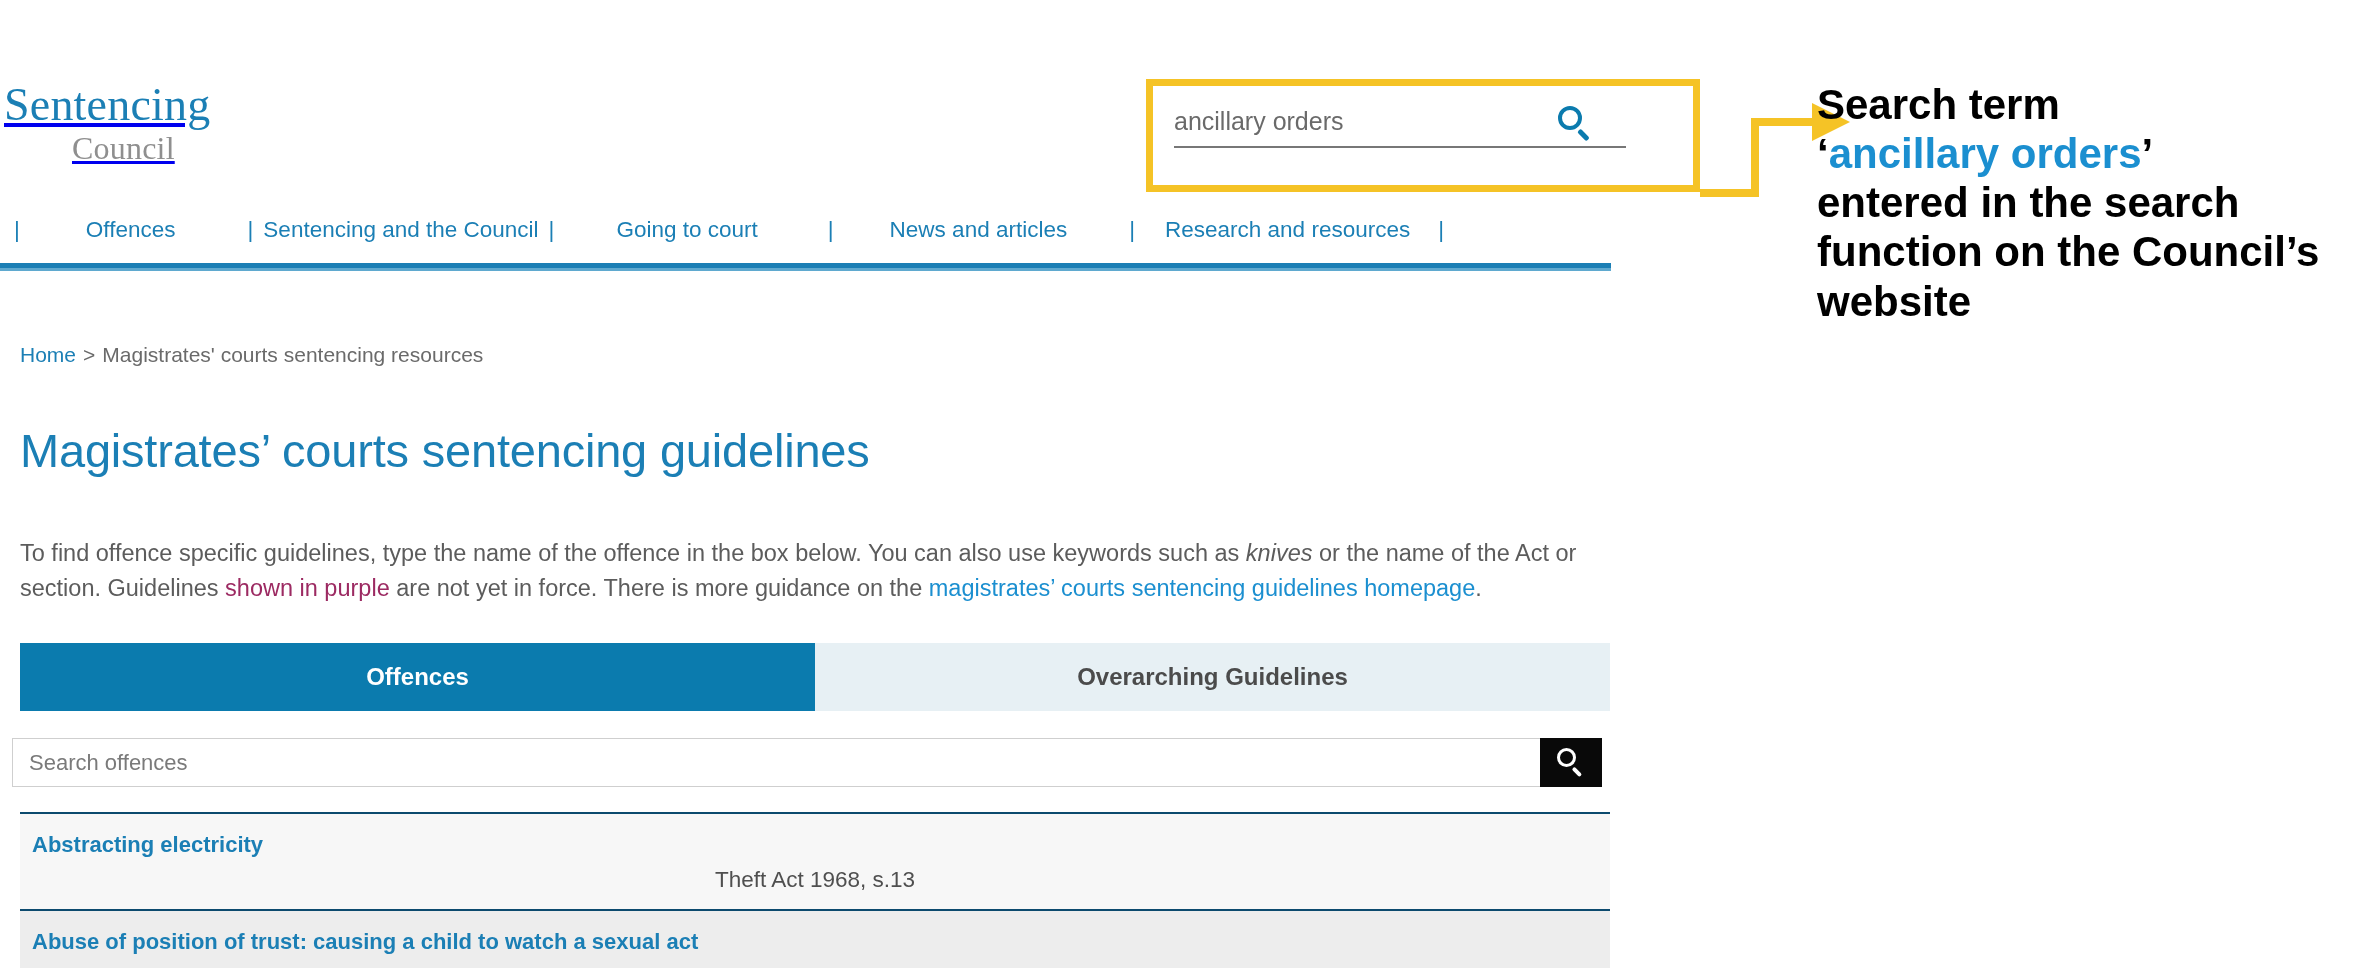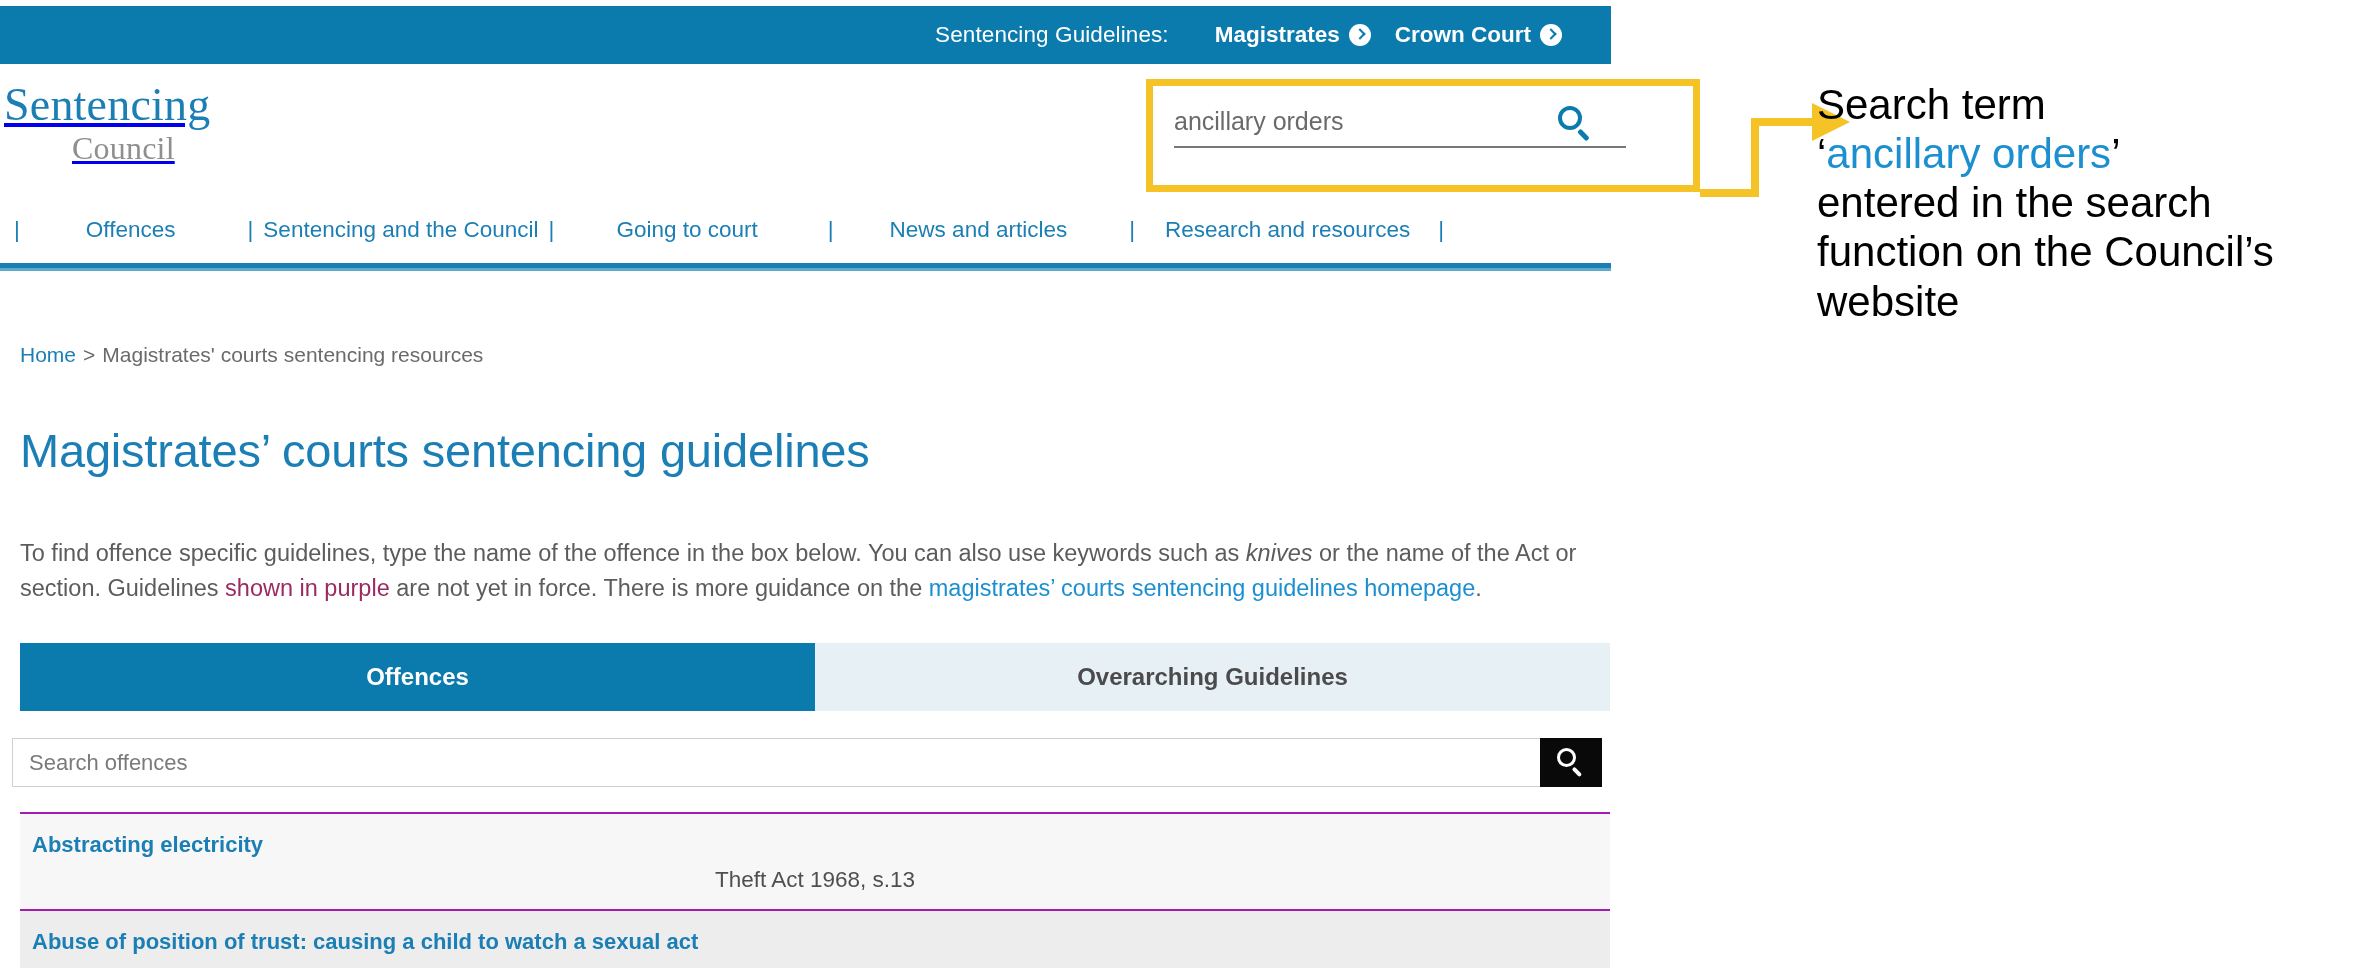--- a/index.html
+++ b/index.html
@@ -145,51 +145,40 @@
     position:absolute; left:1px; top:0; width: 19px; height: 19px;
     border: 3.5px solid #fff; border-radius: 50%;
   }
   .btn-mag .hdl {
     position:absolute; left: 17px; top: 18px; width: 11px; height: 4px;
     background:#fff; transform: rotate(45deg); transform-origin:left center; border-radius:2px;
   }
 
   
   .results { position:absolute; left: 20px; top: 812px; width: 1590px; height: 156px; overflow:hidden; }
-  .res-row { padding: 16px 12px 14px 12px; border-top: 2px solid #a21caf; }
+  .res-row { padding: 16px 12px 14px 12px; border-top: 2px solid #0c4a6e; }
   .res-row.odd { background:#f7f7f7; }
   .res-row.even { background:#ededed; }
   .res-title { font-size: 22px; color:#1b7fb5; font-weight: 600; line-height:1.35; }
   .res-sub { font-size: 22.5px; color:#4f4f4f; margin-top: 5px; line-height:1.35;text-align:center; }
 
   
   .annot {
     position:absolute; left: 1817px; top: 80px; width: 520px;
-    font-size: 42px; font-weight: 400; line-height: 1.17; color:#000000;
+    font-size: 42px; font-weight: 700; line-height: 1.17; color:#000000;
   }
   .annot .hi { color:#1b8fd0; }
 </style>
 </head>
 <body>
 
 <div id="root">
 
   <div class="site">
 
-    <div class="topbar">
-      <span class="tb-label">Sentencing Guidelines:</span>
-      <a class="tb-link" href="#">
-        <span>Magistrates</span>
-        <span class="chev"></span>
-      </a>
-      <a class="tb-link" href="#">
-        <span>Crown Court</span>
-        <span class="chev"></span>
-      </a>
-    </div>
 
     <a class="logo" href="#">
       <div class="l1">Sentencing</div>
       <div class="l2">Council</div>
     </a>
 
     <div class="hdr-search">
       <input class="field" type="text" value="ancillary orders" style="">
       <div class="mag-ico">
         <span class="ring"></span>

